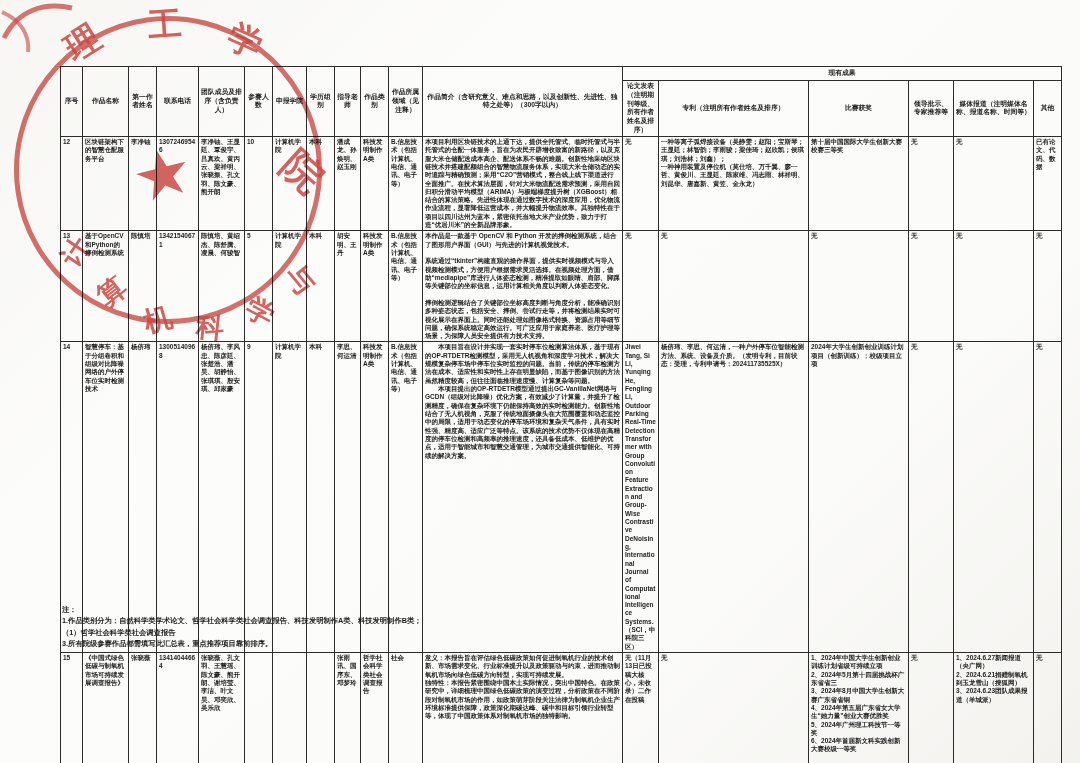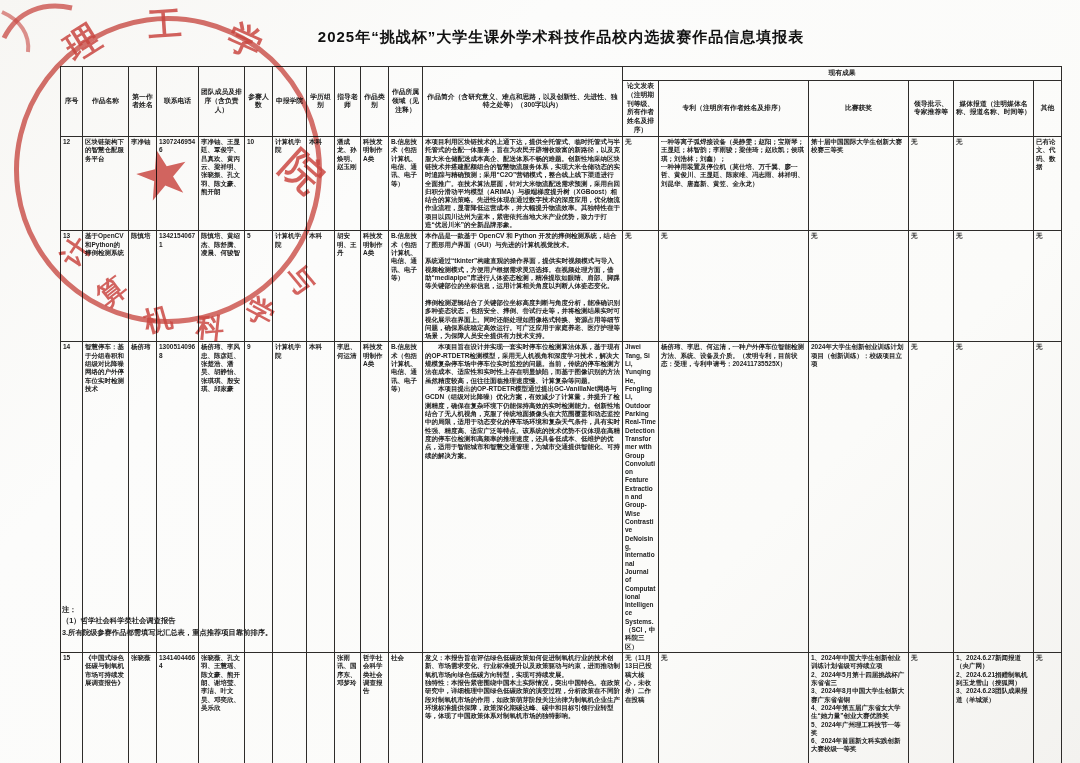--- a/index.html
+++ b/index.html
@@ -72,21 +72,20 @@
   .sc-t{font-size:34px;}
   .sc-b{font-size:28px;}
   .sc-yuan{font-size:40px;}
   .corner-scribble{position:absolute;left:0;top:0;}
 </style>
 </head>
 <body>
 
 <div class="sheet">
 
-  <div class="doc-title">2025年“挑战杯”大学生课外学术科技作品校内选拔赛作品信息填报表</div>
 
   <table class="form">
     <colgroup>
       <col style="width:22px">
         <col style="width:46px">
         <col style="width:28px">
         <col style="width:42px">
       <col style="width:46px">
         <col style="width:28px">
         <col style="width:34px">
@@ -220,20 +219,21 @@
         <td class="pre">1、2024.6.27新闻报道（央广网）
 2、2024.6.21捐赠制氧机到玉龙雪山（搜狐网）
 3、2024.6.23团队成果报道（羊城派）</td>
         <td>无</td>
       </tr>
     </tbody>
   </table>
 
   <div class="notes">
     <div>注：</div>
+    <div>1.作品类别分为：自然科学类学术论文、哲学社会科学类社会调查报告、科技发明制作A类、科技发明制作B类；</div>
     <div>（1）哲学社会科学类社会调查报告</div>
     <div>3.所有院级参赛作品都需填写此汇总表，重点推荐项目靠前排序。</div>
     <div></div>
   </div>
 
   <div class="stamp">
     <svg class="corner-scribble" width="90" height="60" viewBox="0 0 90 60">
       <path d="M4 38 C 18 10, 44 2, 72 8" stroke="rgba(198,42,36,0.75)" stroke-width="5" fill="none"></path>
       <path d="M2 12 C 20 20, 30 34, 28 52" stroke="rgba(198,42,36,0.6)" stroke-width="4" fill="none"></path>
     </svg>

